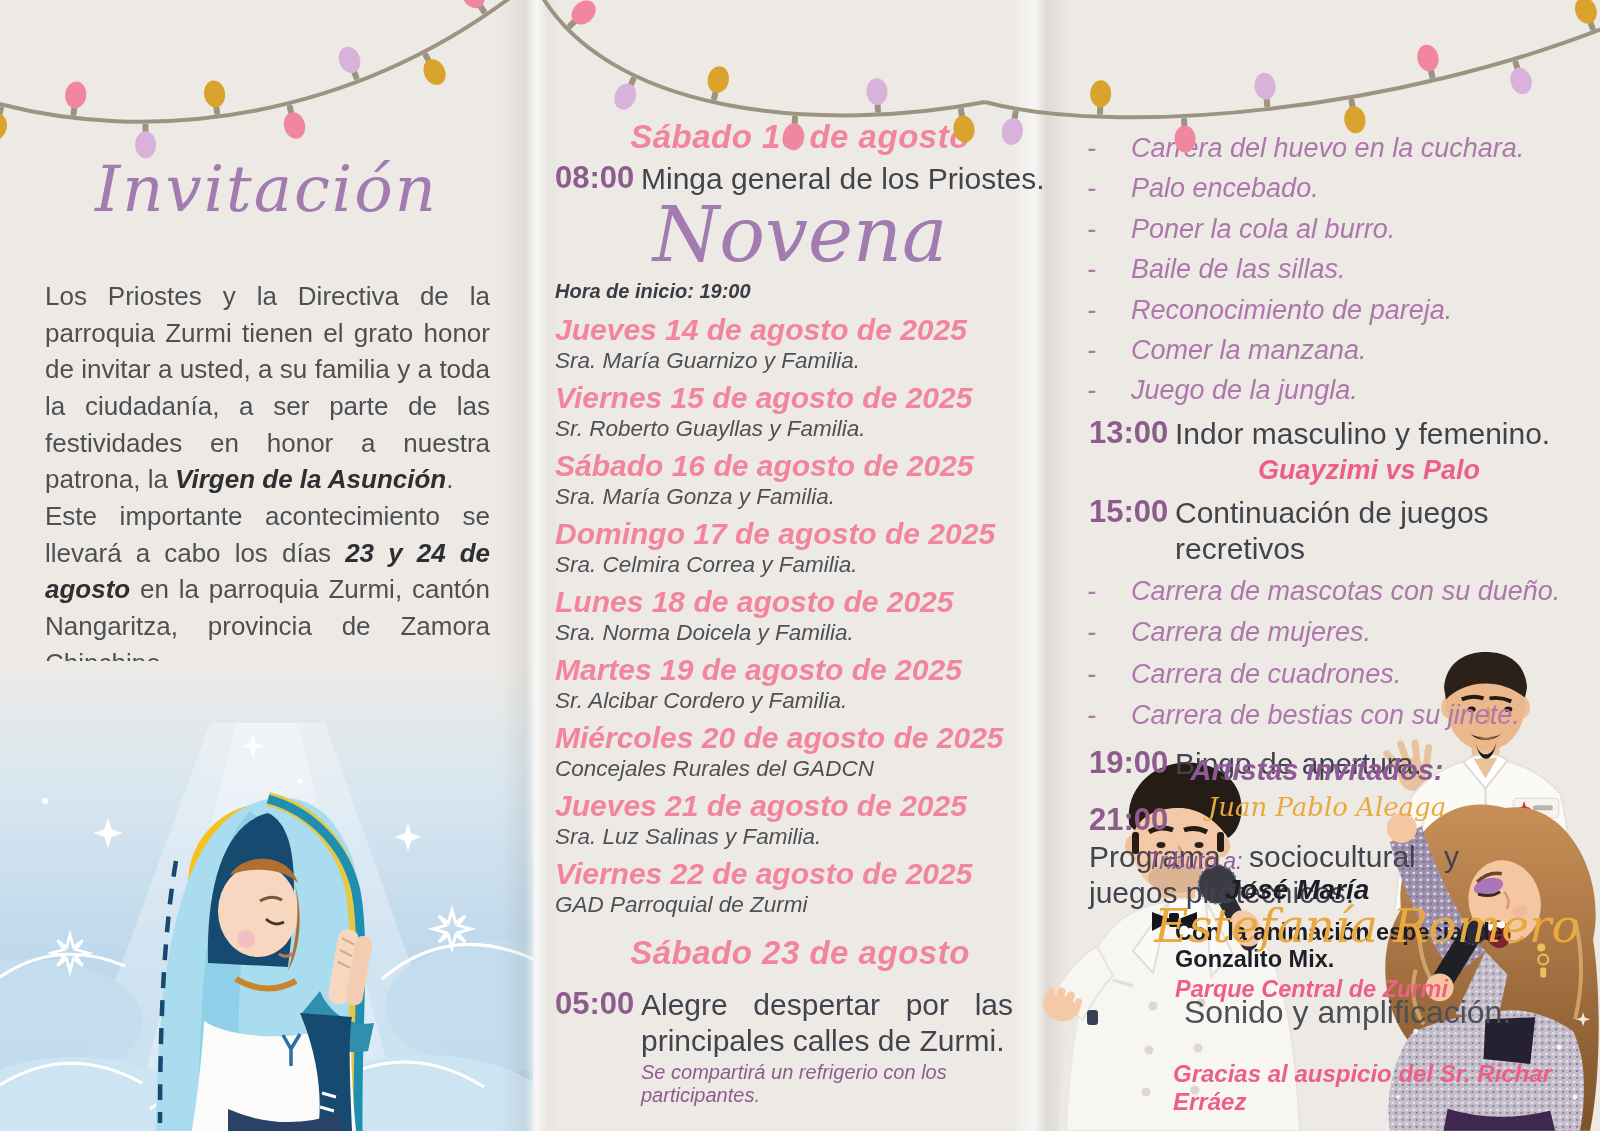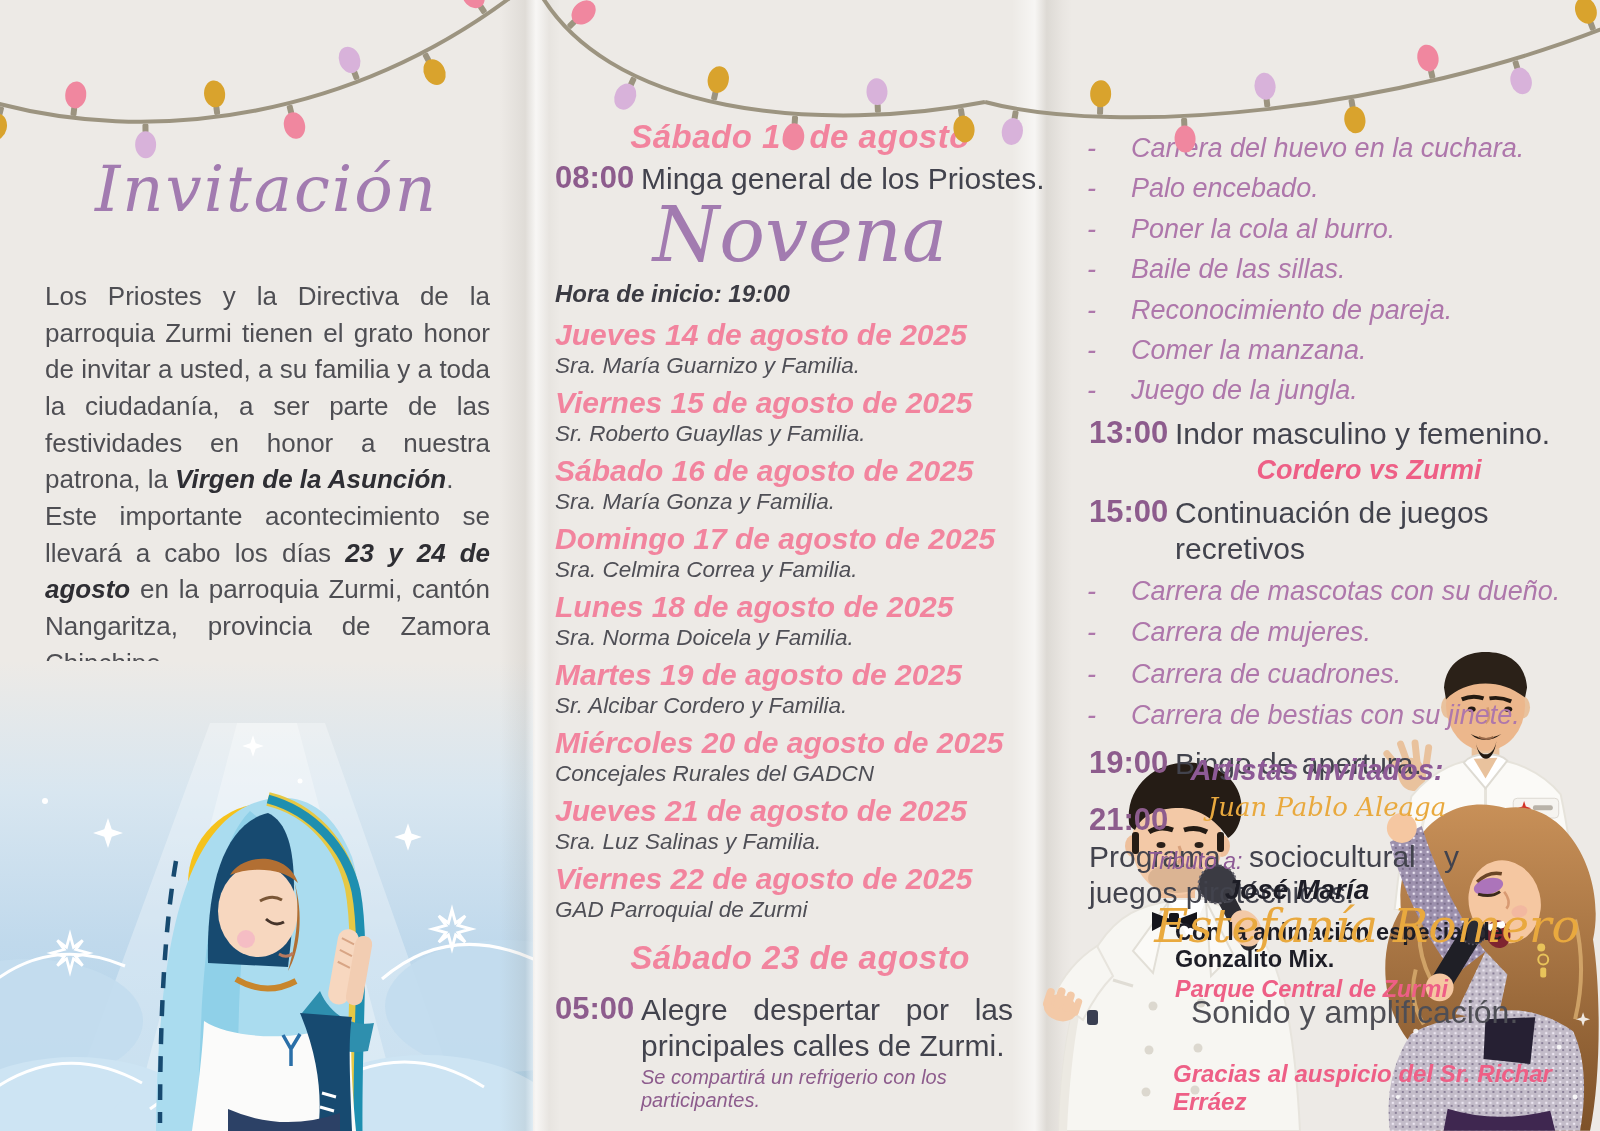--- a/index.html
+++ b/index.html
@@ -28,21 +28,21 @@
   #sky{position:absolute;left:0;bottom:0;width:533px;height:470px;z-index:1;}
 
   
   .pinkhead{color:var(--c-pink);font-weight:bold;font-style:italic;font-size:33px;text-align:center;letter-spacing:.5px;}
   #mid-sat16{margin-top:118px;}
   .time-row{display:flex;align-items:flex-start;margin-left:22px;margin-right:16px;}
   .time{flex:none;width:86px;font-weight:bold;font-size:31px;color:var(--c-plum);}
   .desc{font-size:30px;color:var(--c-ink);line-height:1.2;padding-top:1px;}
   #row-0800{margin-top:4px;}
   #novena-title{text-align:center;font-size:76px;color:var(--c-purple_script);margin-top:-6px;line-height:1.15;}
-  #hora-inicio{margin-left:22px;font-size:24px;font-weight:bold;font-style:italic;color:#3b3b43;margin-top:2px;}
+  #hora-inicio{margin-left:22px;font-size:20px;font-weight:bold;font-style:italic;color:#3b3b43;margin-top:2px;}
   #novena-list{margin:10px 0 0 22px;}
   .nv-date{font-size:30px;font-weight:bold;font-style:italic;color:var(--c-pink);line-height:1.1;}
   .nv-host{font-size:22.5px;font-style:italic;color:#4f4f56;margin:2px 0 7px 0;}
   #mid-sat23{margin-top:16px;}
   #row-0500{margin-top:14px;}
   #row-0500 .desc{width:372px;text-align:justify;}
   .subnote{font-size:20px;font-style:italic;color:var(--c-plum);margin:2px 0 0 108px;}
   .bullet-list{margin-top:6px;}
   .game{font-size:27px;font-style:italic;color:var(--c-mauve);line-height:1.2;
         padding-left:64px;position:relative;margin-bottom:8px;}
@@ -64,21 +64,21 @@
   #artists-label{position:absolute;top:754px;left:90px;width:320px;text-align:center;
       font-size:29px;font-weight:bold;font-style:italic;color:var(--c-purple_label);z-index:6;}
   #artist1{position:absolute;top:792px;left:40px;width:440px;text-align:center;white-space:nowrap;
       font-size:26px;color:var(--c-orange);z-index:6;}
   #tribute-label{position:absolute;top:848px;left:80px;width:300px;text-align:left;
       font-size:23px;font-style:italic;color:var(--c-purple_label);z-index:6;}
   #tribute-to{position:absolute;top:874px;left:80px;width:300px;text-align:center;
       font-size:28px;font-weight:bold;font-style:italic;color:var(--c-dark);z-index:6;}
   #artist2{position:absolute;top:898px;left:80px;width:440px;text-align:center;white-space:nowrap;
       font-size:47px;color:var(--c-orange);z-index:6;}
-  #sound-line{position:absolute;top:994px;left:124px;font-size:32px;color:#4e4e55;z-index:6;}
+  #sound-line{position:absolute;top:994px;left:117px;font-size:32px;color:#4e4e55;z-index:6;}
   #sponsor-line{position:absolute;top:1060px;left:106px;font-size:24px;font-style:italic;font-weight:bold;
       color:var(--c-pink_bright);z-index:6;}
 
   
   .photo{position:absolute;z-index:3;pointer-events:none;}
   #photo-suit{left:1000px;top:748px;}
   #photo-shirt{left:1376px;top:648px;}
   #photo-woman{left:1356px;top:780px;}
 </style>
 </head>
@@ -258,21 +258,21 @@
         <div class="game">Reconocimiento de pareja.</div>
 
         <div class="game">Comer la manzana.</div>
 
         <div class="game">Juego de la jungla.</div>
       </div>
     <div class="time-row" id="row-1300">
       <div class="time">13:00</div>
       <div class="desc">Indor masculino y femenino.</div>
     </div>
-    <div class="center-sub">Cordero vs Zurmi</div>
+    <div class="center-sub">Guayzimi vs Palo</div>
     <div class="time-row" id="row-1500">
       <div class="time">15:00</div>
       <div class="desc">Continuación de juegos recretivos</div>
     </div>
     <div class="bullet-list" id="r15-bullets">
 
         <div class="game">Carrera de mascotas con su dueño.</div>
 
         <div class="game">Carrera de mujeres.</div>
 

